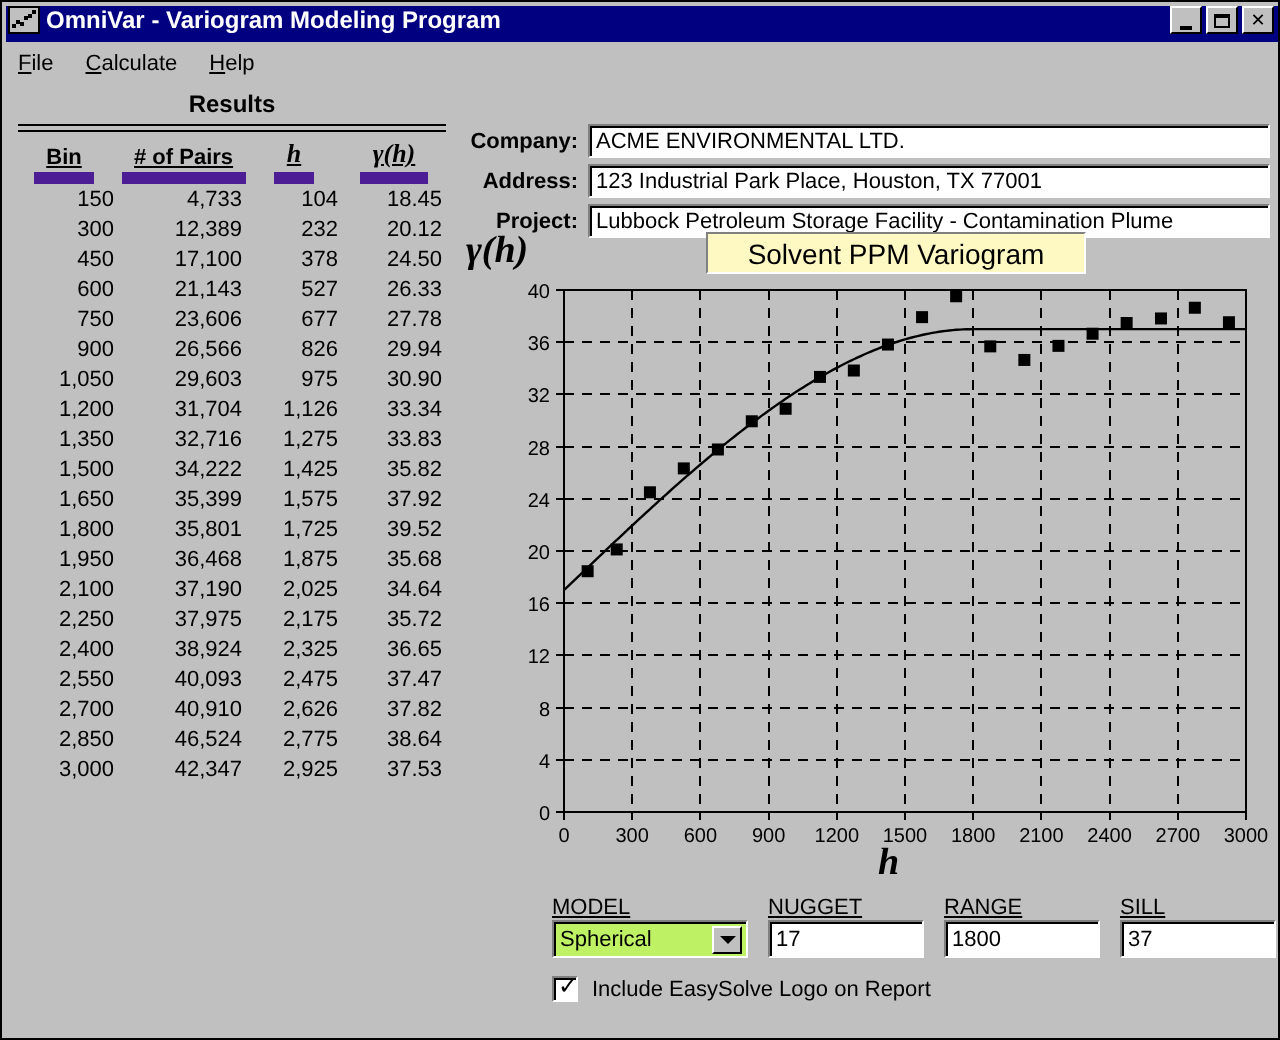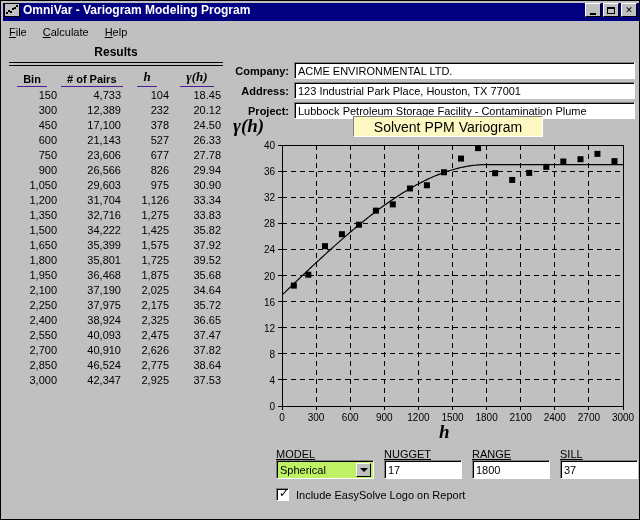--- a/index.html
+++ b/index.html
@@ -130,23 +130,24 @@
   }
   table.results th {
     font-weight: bold;
     font-size: 11px;
     padding: 3px 4px 1px 0;
     text-align: center;
     vertical-align: bottom;
   }
   table.results th .hdr {
     display: inline-block;
-    border-bottom: 1px solid #4c1d95;
+    border-bottom: 6px solid #4c1d95;
     padding: 0 6px 1px 6px;
     white-space: nowrap;
+    text-decoration: underline;
   }
   table.results th.ital .hdr {
     font-style: italic;
     font-family: "Liberation Serif", serif;
     font-size: 13px;
     font-weight: bold;
   }
   table.results td {
     text-align: right;
     padding: 0px 4px 0px 0;

